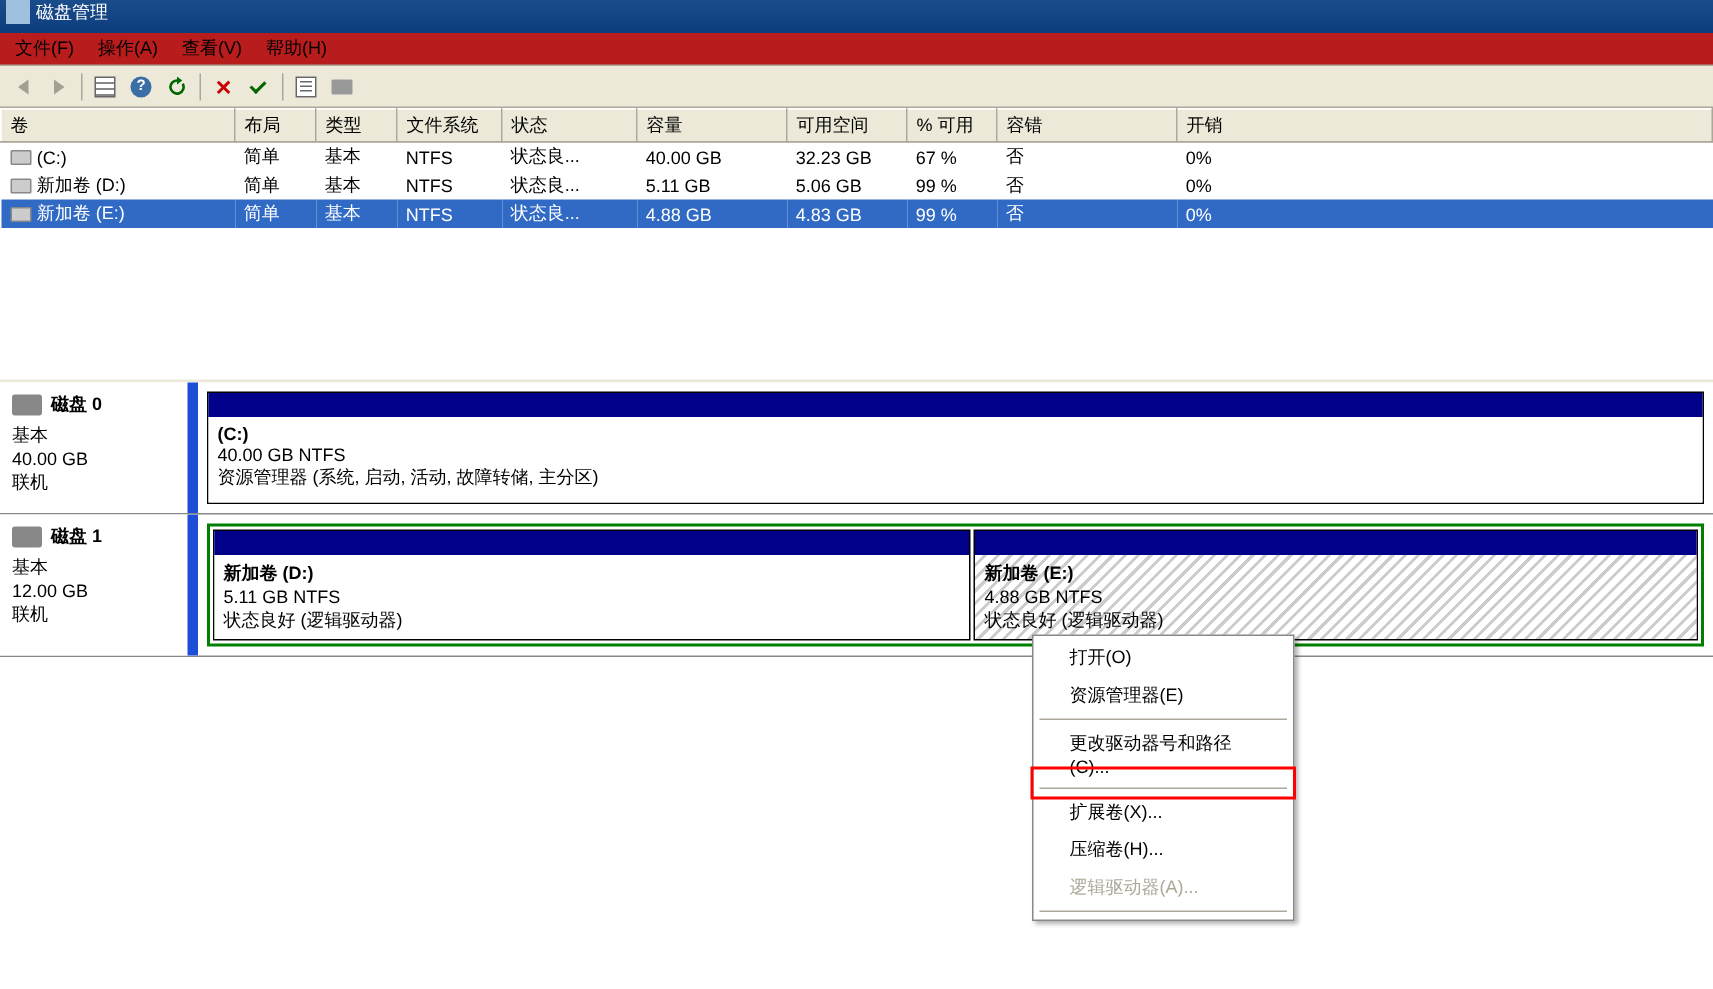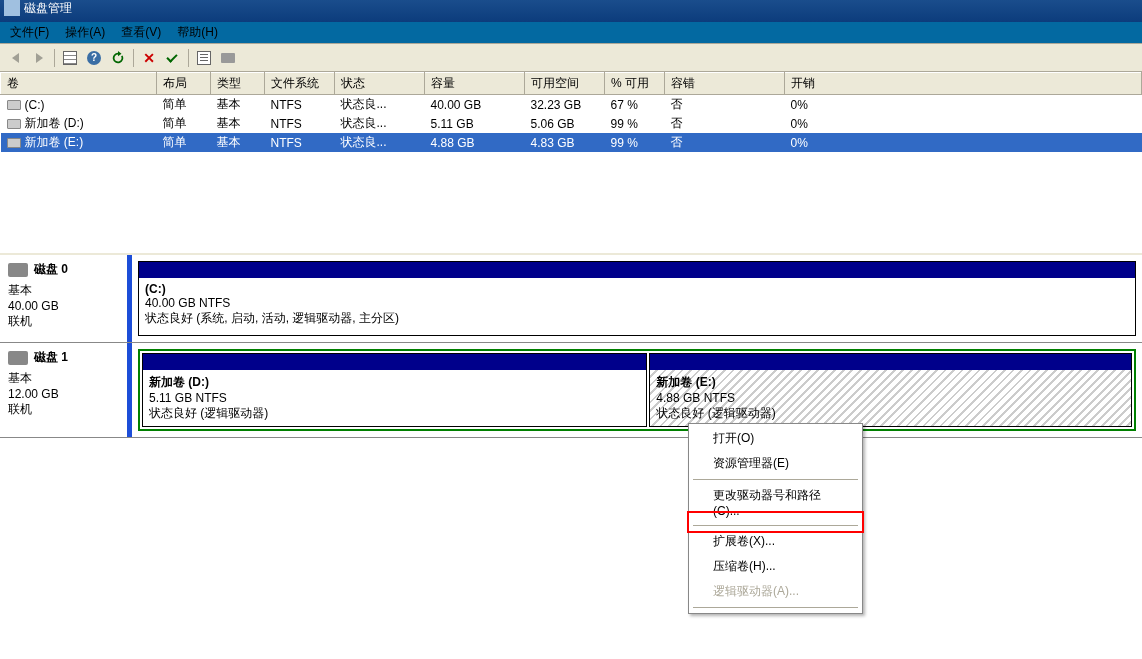--- a/index.html
+++ b/index.html
@@ -1,21 +1,21 @@
 <!DOCTYPE html>
 <html><head>
 <meta charset="utf-8">
 <style>
 * { margin: 0; padding: 0; box-sizing: border-box; font-family: "SimSun", "宋体", Arial, sans-serif; font-size: 12px; }
 body { background: #fff; width: 1142px; height: 659px; overflow: hidden; }
 
 .titlebar { background: linear-gradient(#1a4d8c, #0c3c7c); height: 22px; display: flex; align-items: flex-start; padding: 0 4px; color: #fff; }
 .titlebar .icon { width: 16px; height: 16px; background: #a0c0e0; margin-right: 4px; display: inline-block; }
 
-.menubar { background: #0369a1; height: 22px; display: flex; align-items: center; padding: 0 2px; border-bottom: 1px solid #aca899; }
+.menubar { background: #b91c1c; height: 22px; display: flex; align-items: center; padding: 0 2px; border-bottom: 1px solid #aca899; }
 .menubar .menu-item { padding: 3px 8px; cursor: default; }
 
 .toolbar { background: #ece9d8; height: 28px; display: flex; align-items: center; padding: 0 4px; border-bottom: 1px solid #aca899; gap: 2px; }
 .toolbar .btn { width: 22px; height: 22px; border: 1px solid transparent; display: flex; align-items: center; justify-content: center; }
 .toolbar .btn.disabled { opacity: 0.4; }
 .toolbar .sep { width: 1px; height: 18px; background: #aca899; margin: 0 2px; }
 
 .arrow-left { width: 0; height: 0; border-top: 5px solid transparent; border-bottom: 5px solid transparent; border-right: 7px solid #333; }
 .arrow-right { width: 0; height: 0; border-top: 5px solid transparent; border-bottom: 5px solid transparent; border-left: 7px solid #333; }
 .grid-icon { width: 14px; height: 14px; background: repeating-linear-gradient(#fff, #fff 3px, #888 3px, #888 4px), repeating-linear-gradient(90deg, #fff, #fff 3px, #888 3px, #888 4px); border: 1px solid #666; }
@@ -30,21 +30,21 @@
 
 .content-top { height: 183px; overflow: auto; border-bottom: 2px solid #ece9d8; }
 .vol-table { width: 100%; border-collapse: collapse; }
 .vol-table th { background: #ece9d8; border: 1px solid #fff; border-right: 1px solid #aca899; border-bottom: 1px solid #aca899; text-align: left; padding: 2px 6px; font-weight: normal; }
 .vol-table td { padding: 1px 6px; white-space: nowrap; }
 .vol-table tr.selected td { background: #316ac5; color: #fff; }
 .drive-icon { display: inline-block; width: 14px; height: 10px; background: #ccc; border: 1px solid #888; border-radius: 1px; margin-right: 4px; vertical-align: middle; }
 
 .content-bottom { position: relative; height: 404px; background: #fff; }
 .disk-row { display: flex; border-bottom: 1px solid #888; min-height: 88px; }
-.disk-label { width: 132px; padding: 6px 8px; border-right: 5px solid #1d4ed8; background: #fff; }
+.disk-label { width: 132px; padding: 6px 8px; border-right: 7px solid #1d4ed8; background: #fff; }
 .disk-label .hdr { display: flex; align-items: center; gap: 6px; margin-bottom: 4px; }
 .disk-ico { width: 20px; height: 14px; background: #888; border-radius: 2px; display: inline-block; }
 .disk-partitions { flex: 1; padding: 6px; display: flex; gap: 2px; }
 
 .partition { border: 1px solid #000; display: flex; flex-direction: column; }
 .partition .phdr { height: 16px; }
 .partition .pbody { flex: 1; padding: 4px 6px; background: #fff; }
 .phdr.blue { background: #00008b; }
 .phdr.black { background: #000; }
 
@@ -176,21 +176,21 @@
       <div>基本</div>
       <div>40.00 GB</div>
       <div>联机</div>
     </div>
     <div class="disk-partitions">
       <div class="partition" style="flex:1">
         <div class="phdr blue"></div>
         <div class="pbody">
           <b>(C:)</b><br>
           <span>40.00 GB NTFS</span><br>
-          <span>状态良好 (系统, 启动, 活动, 逻辑驱动器, 主分区)</span>
+          <span>资源管理器 (系统, 启动, 活动, 故障转储, 主分区)</span>
         </div>
       </div>
     </div>
   </div>
 
   <div class="disk-row">
     <div class="disk-label">
       <div class="hdr">
           <span class="disk-ico"></span>
           <b>磁盘 1</b>

